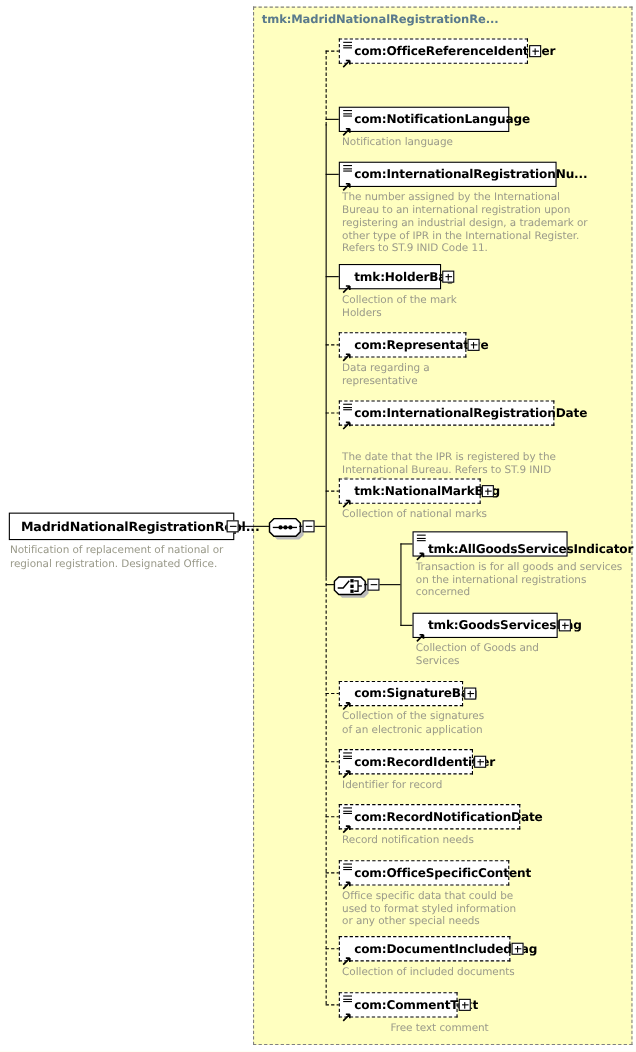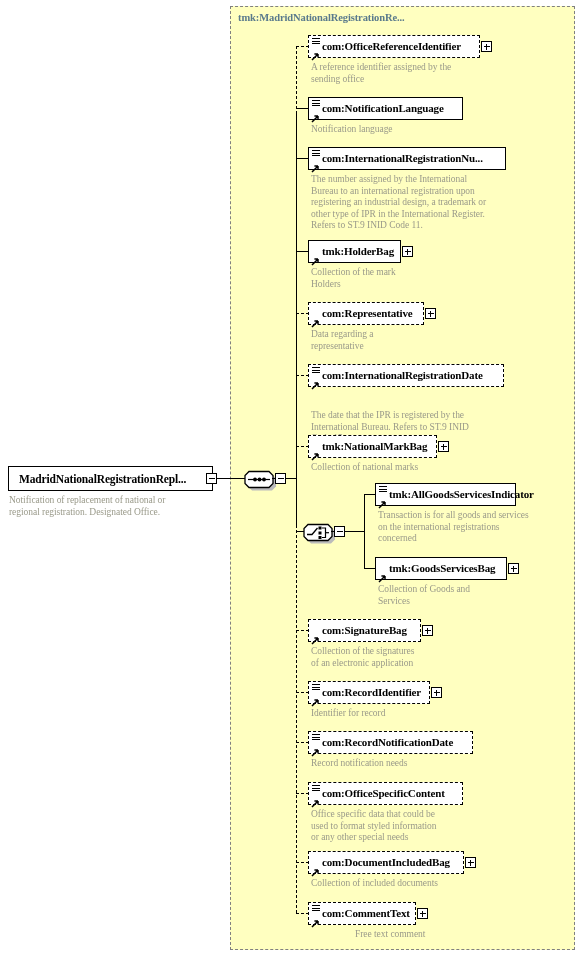--- a/index.html
+++ b/index.html
@@ -1,21 +1,21 @@
 <!DOCTYPE html>
 <html><head>
 <meta charset="utf-8">
 <style>
   html,body{margin:0;padding:0;background:#ffffff;}
   body{
     width:578px;height:956px;position:relative;overflow:hidden;
     font-family:"DejaVu Sans","Liberation Sans",sans-serif;
     -webkit-font-smoothing:antialiased;
   }
-  .canvas{position:absolute;left:0;top:0;width:578px;height:956px;font-family:Liberation Serif, serif;}
+  .canvas{position:absolute;left:0;top:0;width:578px;height:956px;}
 
   
   .group-box{
     position:absolute;
     background:#ffffc0;
     border:1px dashed #808080;
     box-sizing:border-box;
   }
   .group-title{
     position:absolute;
@@ -176,22 +176,20 @@
       <svg width="9" height="9" viewBox="0 0 9 9">
           <path d="M1 8 L7 2 M7 2 L3.4 2 M7 2 L7 5.6" stroke="#000" stroke-width="1.5" fill="none"></path>
         </svg>
     </span>
     <span class="node-label">com:OfficeReferenceIdentifier</span>
   </div>
   <div class="toggle" style="left:481px;top:41px;">
       <i class="h"></i>
       <i class="v"></i>
     </div>
-  <div class="annot" style="left:311px;top:62px;">A reference identifier assigned by the
-sending office</div>
 
   <div class="ln h" style="left:296px;top:108px;width:13px;"></div>
   <div class="node" style="left:308px;top:97px;width:155px;">
     <span class="mk-lines">
         <i></i>
         <i></i>
         <i></i>
       </span>
     <span class="mk-arrow">
       <svg width="9" height="9" viewBox="0 0 9 9">
@@ -303,21 +301,21 @@
   </div>
   <div class="ln h" style="left:331px;top:531px;width:4px;"></div>
   <div class="toggle" style="left:334px;top:526px;">
       <i class="h"></i>
     </div>
   <div class="ln h" style="left:345px;top:531px;width:19px;"></div>
 
   <div class="ln v" style="left:364px;top:494px;height:75px;"></div>
 
   <div class="ln h" style="left:364px;top:494px;width:12px;"></div>
-  <div class="node" style="left:375px;top:483px;width:141px;">
+  <div class="node" style="left:375px;top:483px;width:141px;align-items:flex-end;">
     <span class="mk-lines">
         <i></i>
         <i></i>
         <i></i>
       </span>
     <span class="mk-arrow">
       <svg width="9" height="9" viewBox="0 0 9 9">
           <path d="M1 8 L7 2 M7 2 L3.4 2 M7 2 L7 5.6" stroke="#000" stroke-width="1.5" fill="none"></path>
         </svg>
     </span>

